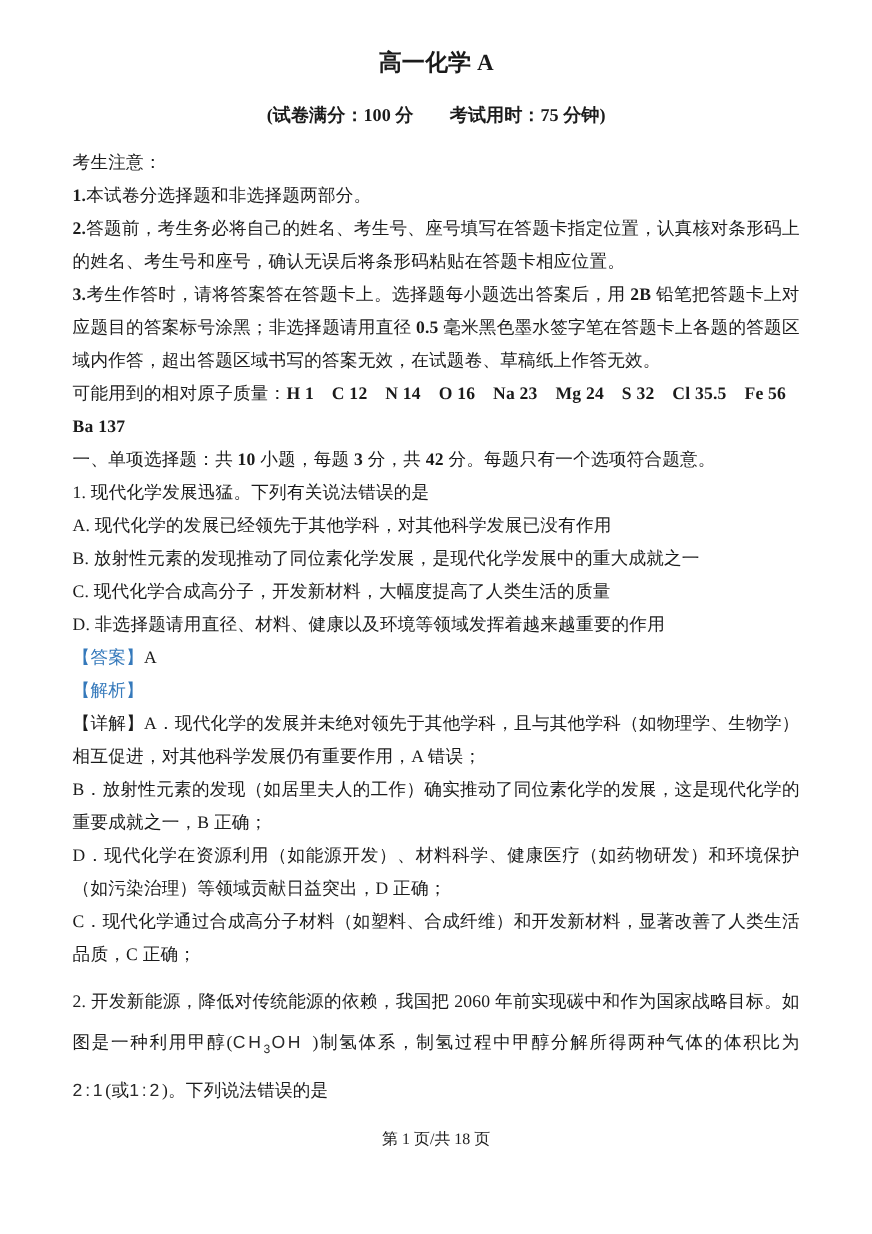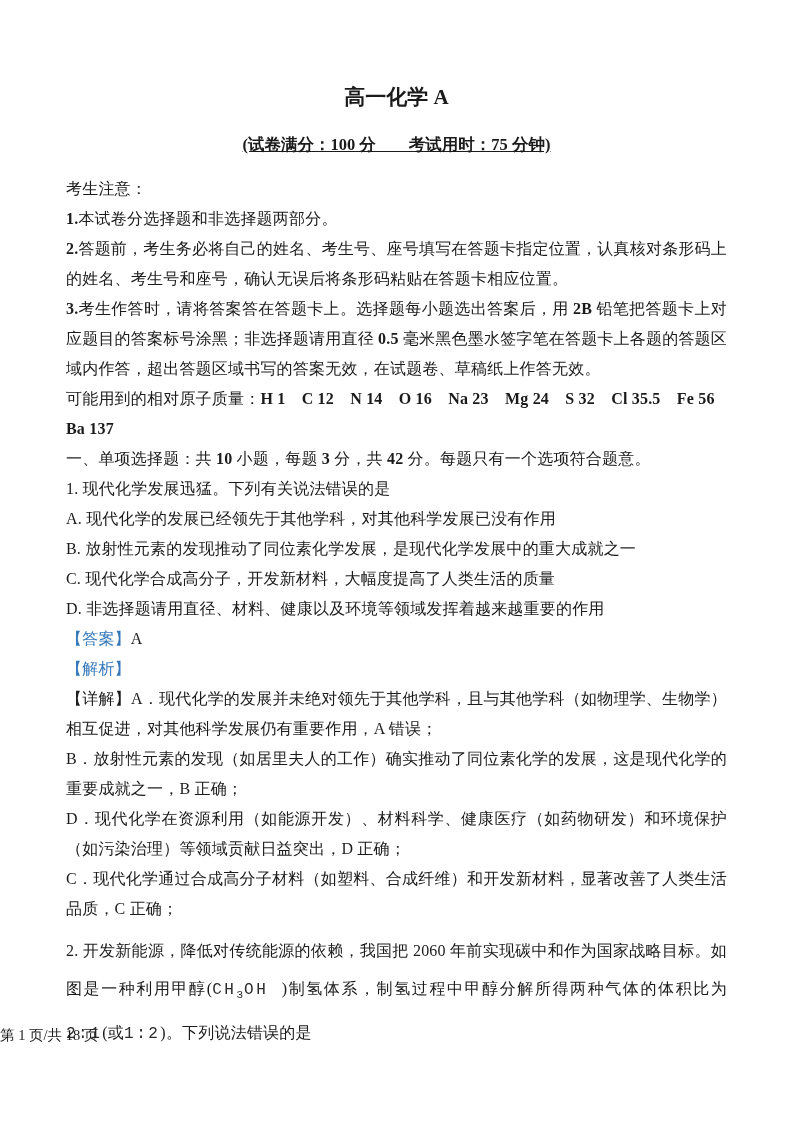--- a/index.html
+++ b/index.html
@@ -6,68 +6,67 @@
   body {
     width: 793px;
     height: 1122px;
     background: #ffffff;
     position: relative;
     overflow: hidden;
     font-family: "Liberation Serif", "DejaVu Serif", serif;
     color: #1b1b1b;
   }
   .doc {
-    padding: 84px 66px 0 66px;
+    padding: 44px 66px 0 66px;
   }
   .doc-title {
     text-align: center;
     font-size: 21px;
     font-weight: bold;
     line-height: 26px;
   }
   .doc-subtitle {
     text-align: center;
     font-size: 16.5px;
     font-weight: bold;
     line-height: 26px;
     margin-top: 22px;
-    text-decoration: underline;
   }
   .paragraphs {
     margin-top: 16px;
   }
   .para {
     margin: 0;
     font-size: 16px;
     line-height: 30px;
     text-align: justify;
     letter-spacing: 0.2px;
   }
   .para.loose {
     line-height: 38px;
     margin-top: 8px;
   }
   .bold { font-weight: bold; }
   .blue { color: var(--accent, #3579bb); }
   .formula {
-    font-family: Liberation Mono, monospace;
+    font-family: Liberation Sans, sans-serif;
     letter-spacing: 2.5px;
     color: #2a2a2a;
   }
   .sub {
     vertical-align: sub;
     font-size: 11px;
     letter-spacing: 1px;
   }
   .page-footer {
     position: absolute;
     left: 0;
     right: 0;
     top: 1026px;
-    text-align: left;
+    text-align: center;
     font-size: 14.5px;
     color: #1b1b1b;
   }
 </style>
 </head>
 <body>
 
 <div class="doc">
   <div class="doc-title">高一化学 A</div>
   <div class="doc-subtitle">(试卷满分：100 分　　考试用时：75 分钟)</div>

